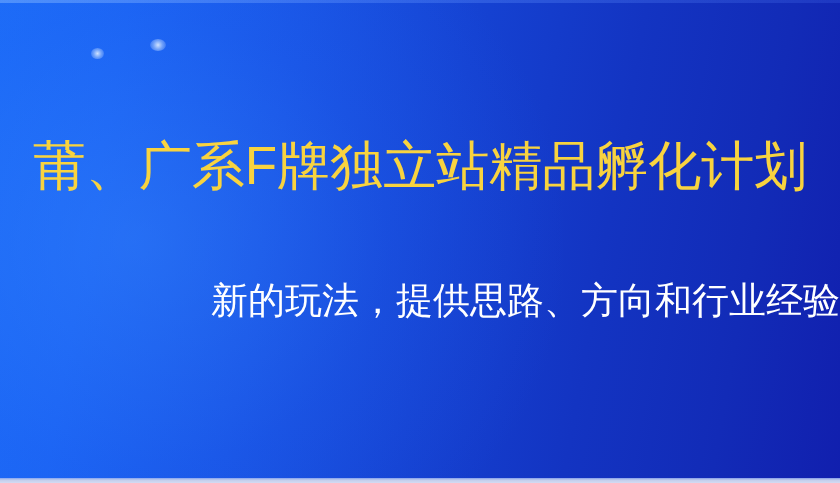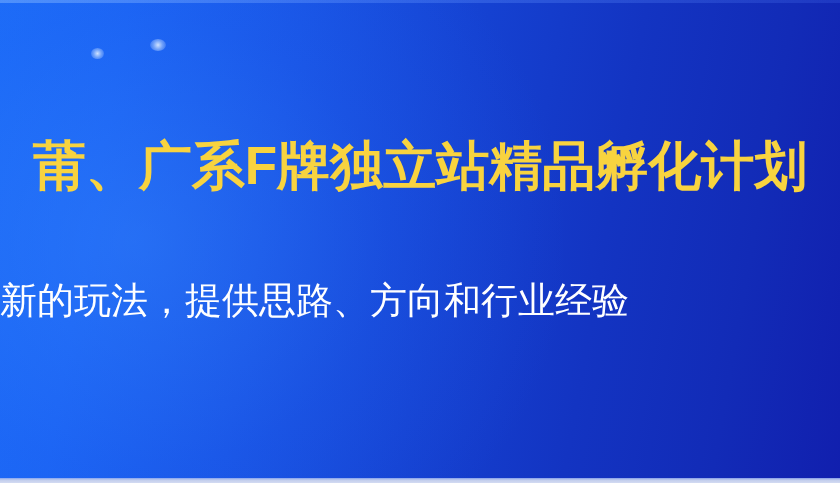--- a/index.html
+++ b/index.html
@@ -92,32 +92,32 @@
 
   .headline {
     position: absolute;
     left: 0;
     right: 0;
     top: 134px;
     text-align: center;
     color: #f8d33f;
     font-size: 53px;
     line-height: 64px;
-    font-weight: bold;
+    font-weight: normal;
     letter-spacing: 0px;
     white-space: nowrap;
     font-family: "Liberation Sans", "DejaVu Sans", sans-serif;
   }
 
   .subhead {
     position: absolute;
     left: 0;
     right: 0;
     top: 276px;
-    text-align: left;
+    text-align: right;
     color: #ffffff;
     font-size: 37px;
     line-height: 50px;
     font-weight: normal;
     letter-spacing: 0px;
     white-space: nowrap;
     font-family: "Liberation Sans", "DejaVu Sans", sans-serif;
   }
 </style>
 </head>

